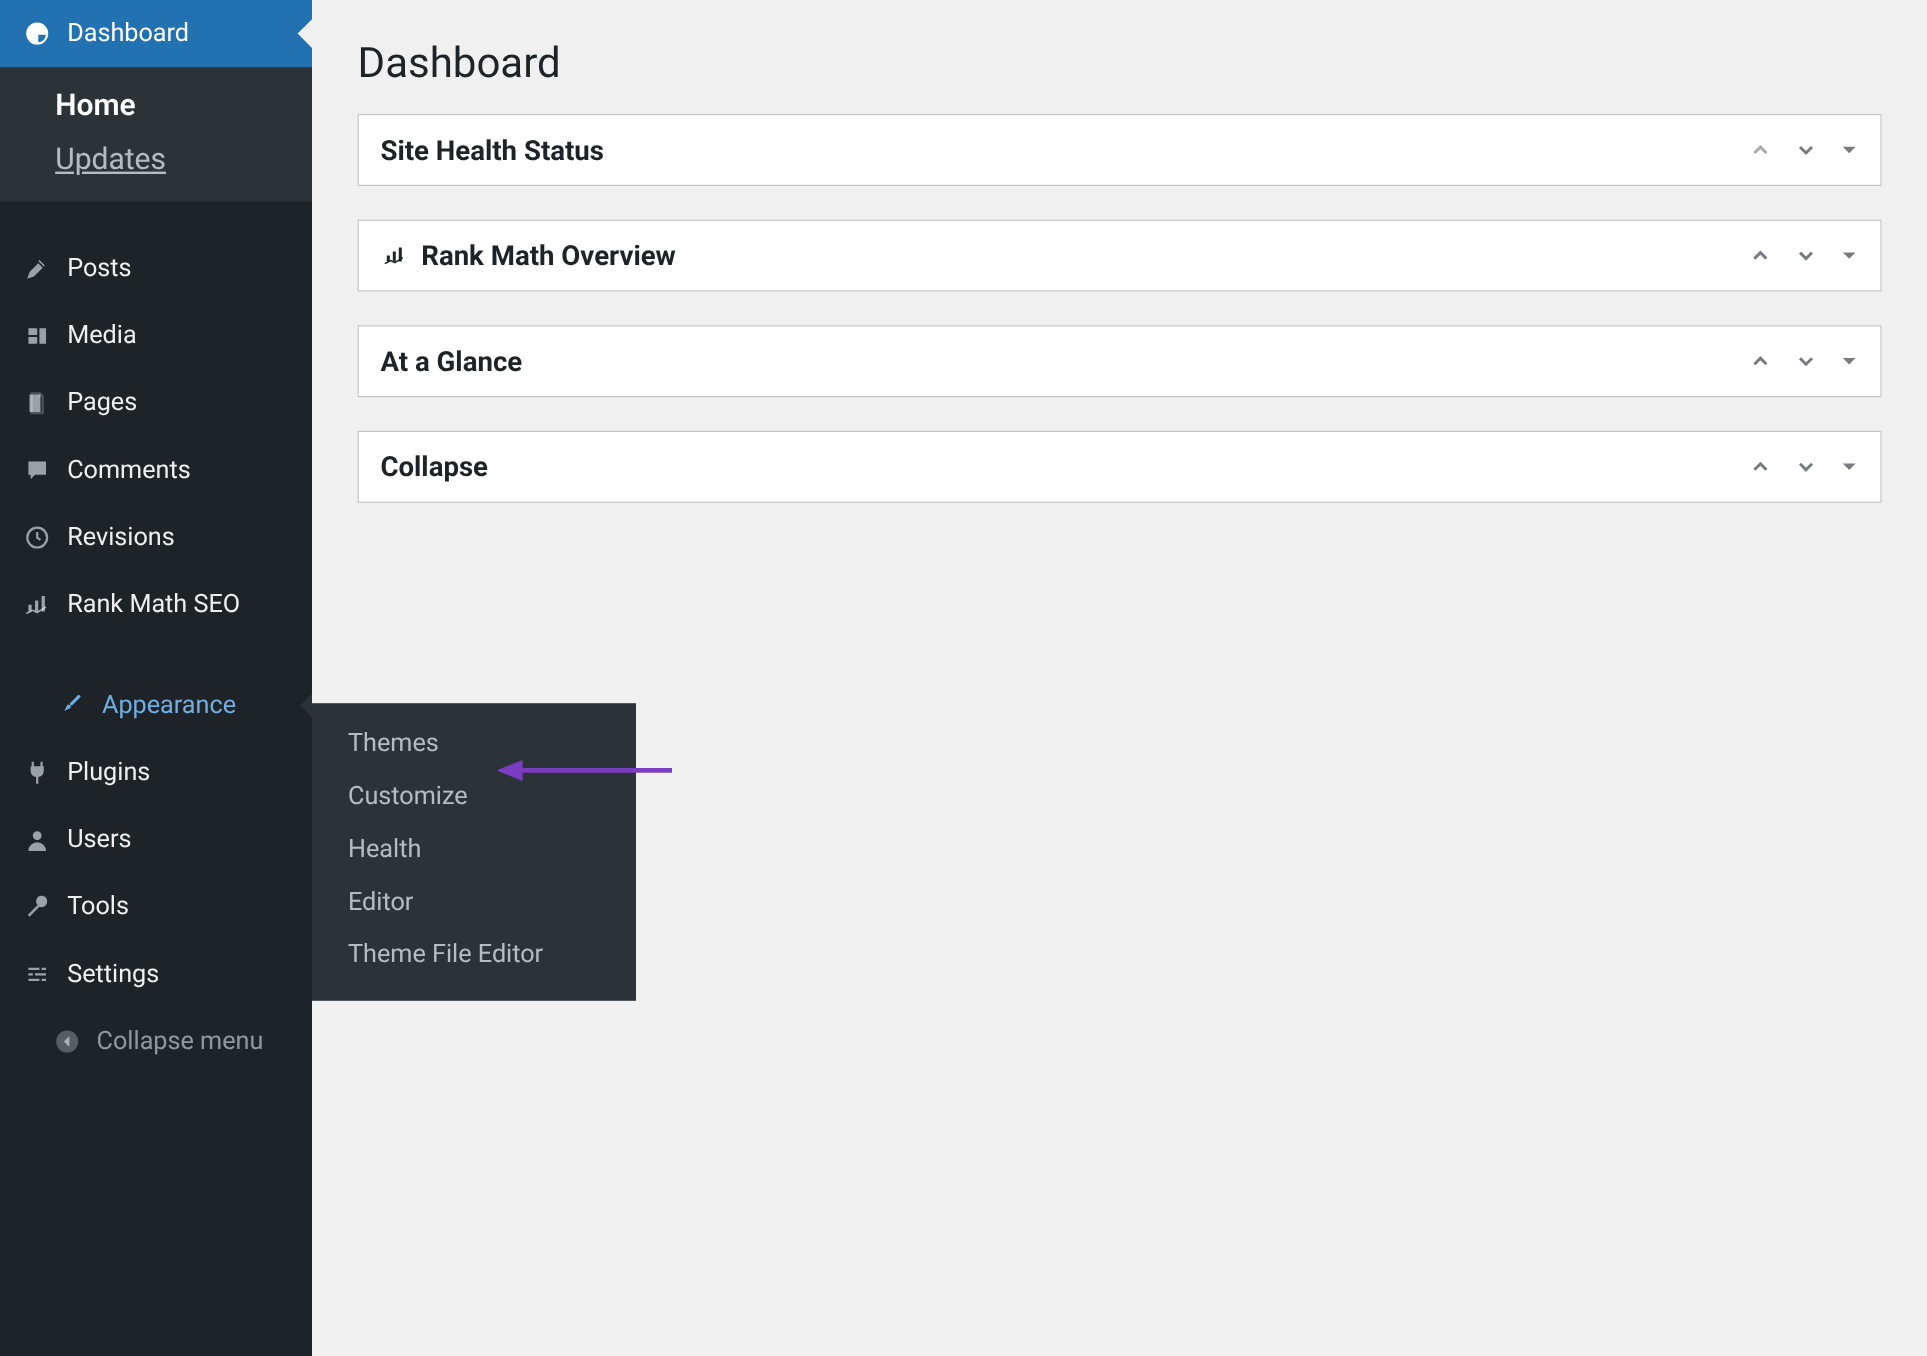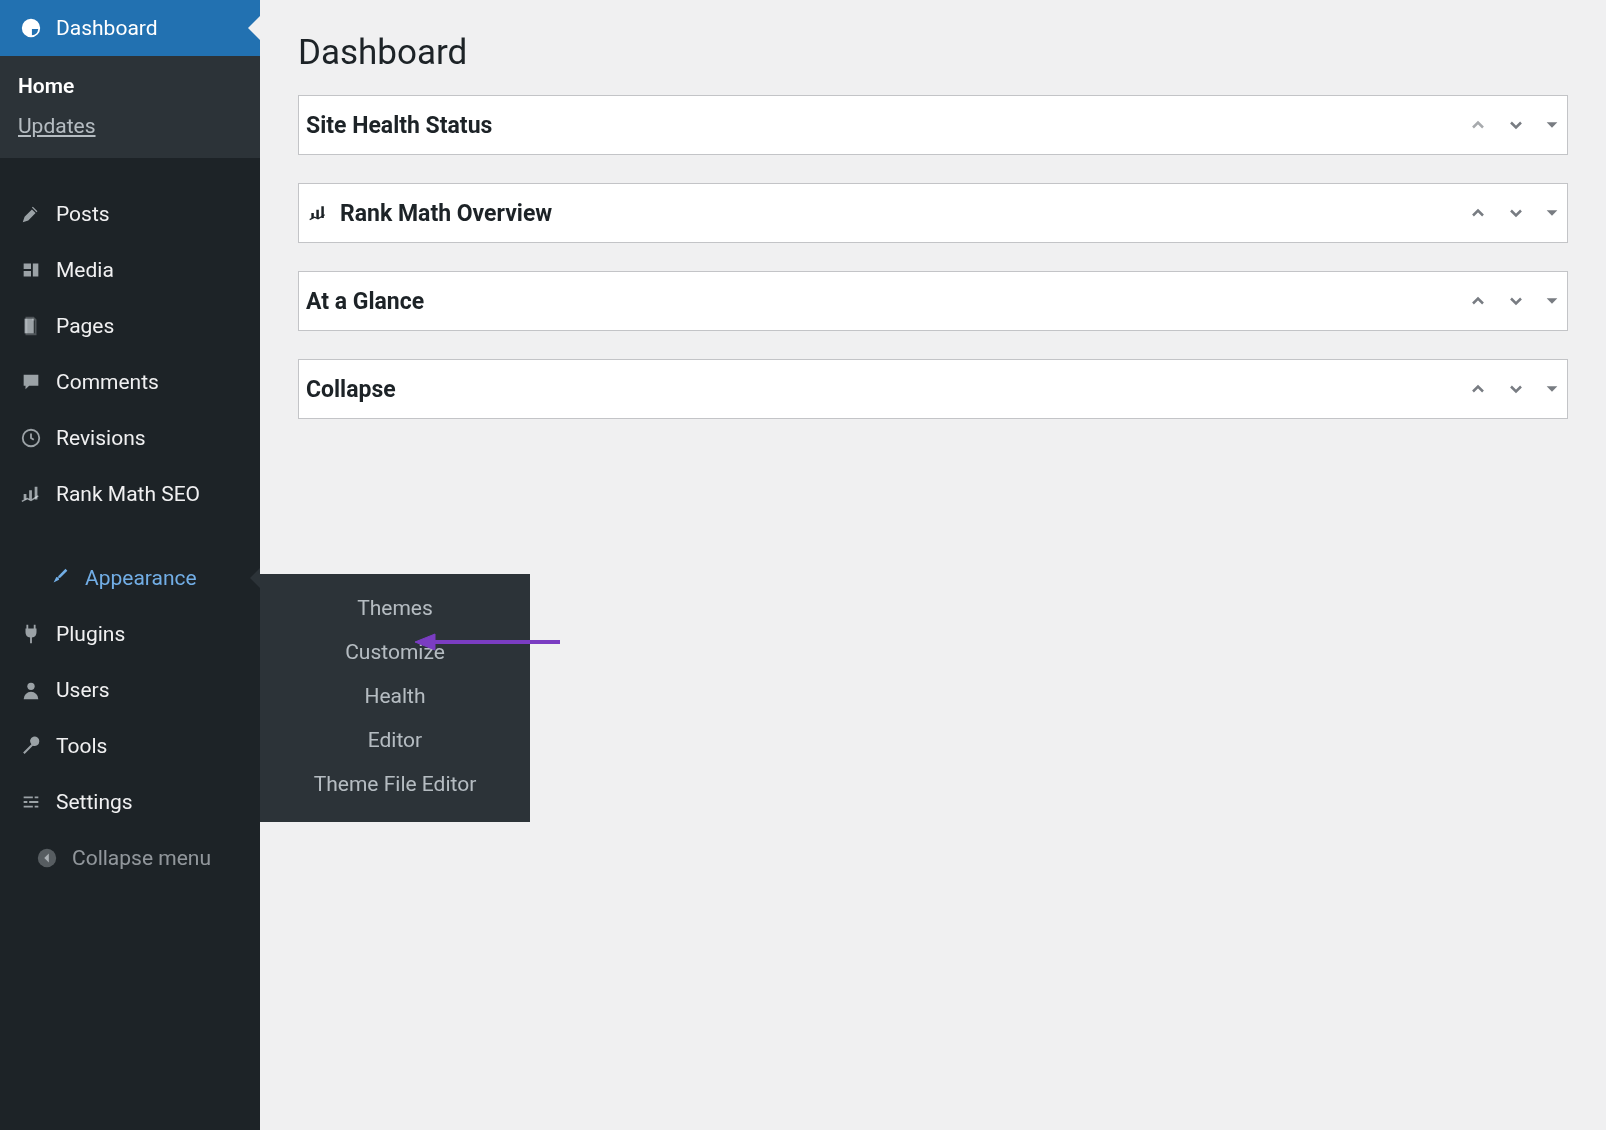--- a/index.html
+++ b/index.html
@@ -69,37 +69,39 @@
     border-top: 10px solid transparent;
     border-bottom: 10px solid transparent;
     border-right: 10px solid #2c3338;
   }
   .sidebar-sub {
     background: #2c3338;
     padding: 10px 0 12px 0;
   }
   .sidebar-sub .subitem {
     padding: 8px 18px;
-    font-size: 21px;
+    font-size: 25px;
     color: #f0f0f1;
     cursor: pointer;
+    margin-left: 28px;
   }
   .sidebar-sub .subitem.current {
     color: #fff;
     font-weight: 600;
   }
   .sidebar-sub .subitem.dim { color: rgba(240,246,252,0.7); text-decoration: underline; }
   .collapse-item {
     display: flex;
     align-items: center;
     height: 56px;
     padding: 0 32px;
     color: rgba(240,246,252,0.55);
     font-size: 21px;
     cursor: pointer;
+    justify-content: center;
   }
   .collapse-item .icon {
     width: 30px;
     display: inline-flex;
     align-items: center;
     justify-content: center;
     margin-right: 10px;
   }
   .sep { height: 28px; }
   
@@ -118,21 +120,21 @@
   }
   .postbox {
     background: #fff;
     border: 1px solid #c3c4c7;
     margin-bottom: 28px;
   }
   .postbox-header {
     display: flex;
     align-items: center;
     justify-content: space-between;
-    padding: 0 7px;
+    padding: 0 18px;
     height: 58px;
   }
   .postbox-title {
     font-size: 23px;
     font-weight: 700;
     color: #1d2327;
     display: flex;
     align-items: center;
   }
   .postbox-title .box-icon { margin-right: 10px; display: inline-flex; }
@@ -279,21 +281,21 @@
     <span class="icon">
       <svg width="22" height="22" viewBox="0 0 24 24" fill="currentColor">
           <circle cx="12" cy="12" r="10" opacity=".5"></circle>
           <path d="M14 7l-5 5 5 5z"></path>
         </svg>
     </span>
     <span>Collapse menu</span>
   </div>
 </div>
 
-<div class="flyout" style="left:260px; top:574px;text-align:center;">
+<div class="flyout" style="left:260px; top:586px;">
   <div class="flyitem">Themes</div>
   <div class="flyitem">Customize</div>
   <div class="flyitem">Health</div>
   <div class="flyitem">Editor</div>
   <div class="flyitem">Theme File Editor</div>
 </div>
 
 <svg class="arrow-annotation" style="left:415px; top:630px;" width="145" height="24">
   <line x1="145" y1="12" x2="18" y2="12" stroke-width="4"></line>
   <polygon points="0,12 20,4 20,20"></polygon>

